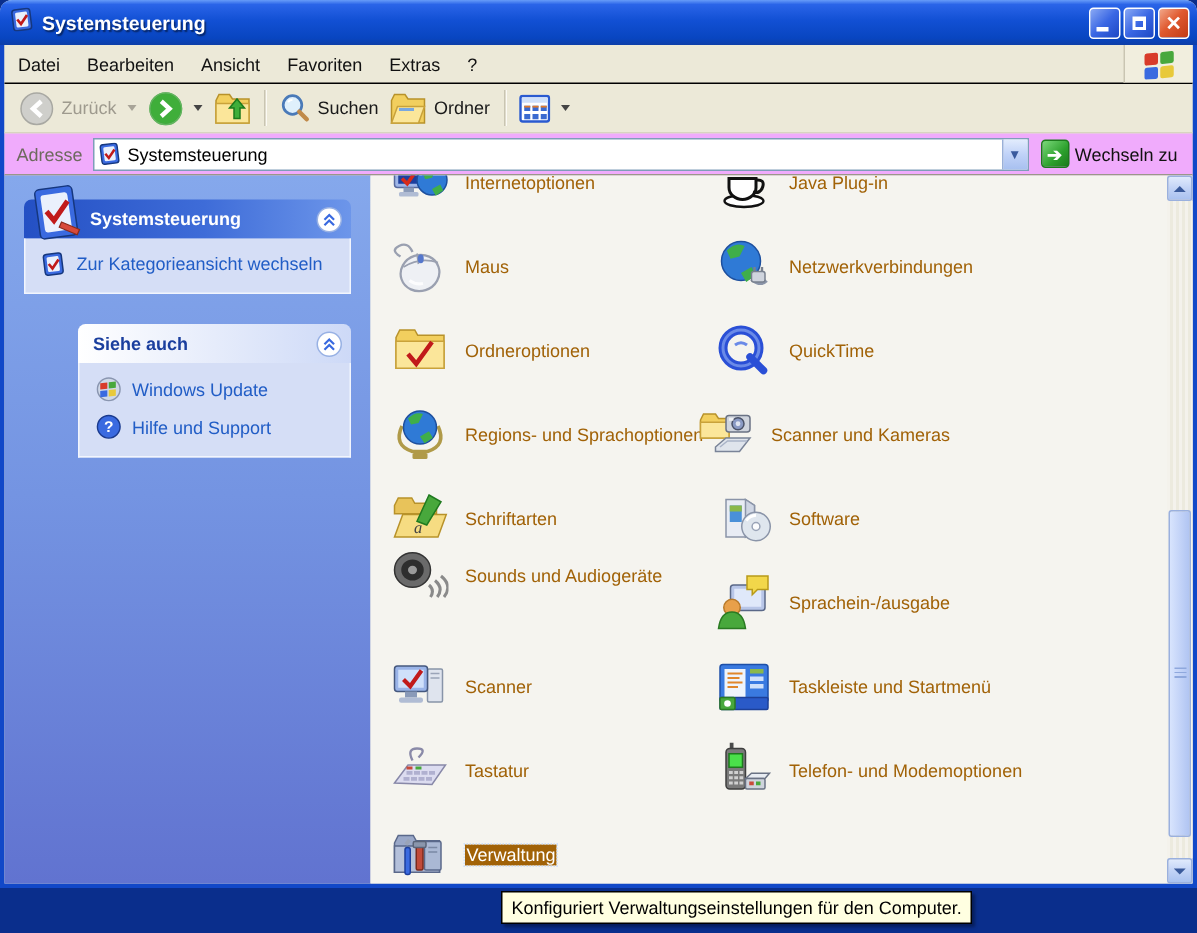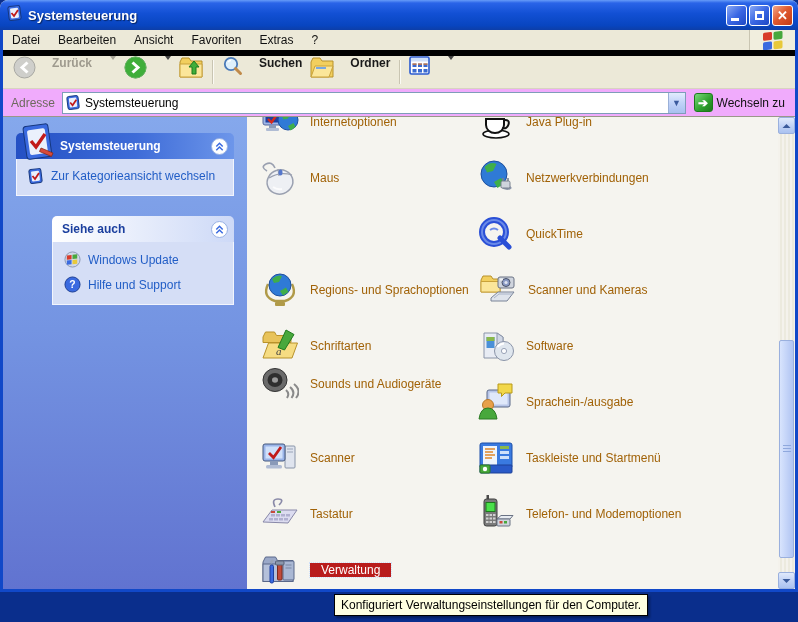--- a/index.html
+++ b/index.html
@@ -21,30 +21,30 @@
   .tb-btn.close { background:linear-gradient(135deg,#f2a88a 0%,#e05a30 45%,#c13a14 100%); }
   .tb-min-bar { position:absolute; left:4px; bottom:4px; width:8px; height:3px; background:#fff; }
   .tb-max-box { width:9px; height:9px; border:2px solid #fff; border-top-width:3px; }
   .tb-x { color:#fff; font-size:13px; font-weight:bold; line-height:1; }
 
   .window-body { height:562px; border:3px solid #1148c8; border-top:none; background:#ece9d8;
     display:flex; flex-direction:column; }
 
   
   .menubar { height:26px; display:flex; align-items:stretch; background:#ece9d8;
-    border-bottom:6px solid #000000; }
+    border-bottom:1px solid #000000; }
   .menu-item { display:flex; align-items:center; padding:0 9px; font-size:12px; color:#111; cursor:default; }
   .menu-spacer { flex:1; }
   .menu-logo { width:46px; display:flex; align-items:center; justify-content:center;
     border-left:1px solid #c9c5b2; background:#f1eede; }
 
   
   .toolbar { height:33px; display:flex; align-items:center; background:#ece9d8;
     border-bottom:1px solid #d8d4c0; padding-left:6px; }
-  .tool-group { display:flex; align-items:flex-start; gap:16px; padding:0 4px; height:100%;font-weight:bold; }
+  .tool-group { display:flex; align-items:center; gap:5px; padding:0 4px; height:100%; }
   .tool-label { font-size:12px; color:#1a1a1a; }
   .tool-label.disabled { color:#9e9a8e; }
   .drop-arrow { width:0; height:0; border-left:3px solid transparent; border-right:3px solid transparent;
     border-top:4px solid #444; margin-left:2px; }
   .drop-arrow.disabled { border-top-color:#a8a498; }
   .tool-sep { width:1px; height:24px; background:#c9c5b2; margin:0 5px; box-shadow:1px 0 0 #fbfaf4; }
 
   
   .addressbar { height:28px; display:flex; align-items:center; background:#f0abfc;
     border-bottom:1px solid #9a978a; padding:0 4px 0 8px; }
@@ -80,21 +80,21 @@
   .panel-body { background:#d5def6; border:1px solid #f2f5fd; border-top:none; padding:9px 8px 11px 11px; }
   .panel-link { display:flex; align-items:center; gap:7px; font-size:12px; color:#215dc6; cursor:pointer; }
   .panel-link + .panel-link { margin-top:8px; }
   .big-cp-icon { position:absolute; left:2px; top:-10px; }
 
   
   .main { flex:1; position:relative; background:#f5f4ef; overflow:hidden; }
   .cp-item { position:absolute; display:flex; align-items:center; gap:11px; cursor:pointer; }
   .cp-item .ci { width:38px; height:38px; flex:0 0 38px; }
   .cp-item .cl { font-size:12px; color:#a16207; white-space:nowrap; }
-  .cp-item .cl.sel { background:#b91c1c; color:#fff; outline:1px dotted #cfe0fa; padding:0 11px; }
+  .cp-item .cl.sel { background:#a16207; color:#fff; outline:1px dotted #cfe0fa; padding:0 1px; }
 
   
   .scrollbar { width:17px; display:flex; flex-direction:column; background:#f2f0ea; }
   .sb-btn { height:17px; display:flex; align-items:center; justify-content:center;
     background:linear-gradient(180deg,#e0eafc,#c2d3f6 50%,#aac2f0); border:1px solid #9ab0de; border-radius:2px; }
   .sb-track { flex:1; position:relative;
     background:repeating-linear-gradient(90deg,#f4f2ec 0 2px,#eceade 2px 4px); }
   .sb-thumb { position:absolute; left:0; top:206px; width:15px; height:218px; margin:0 1px;
     border:1px solid #9ab0de; border-radius:2px;
     background:linear-gradient(90deg,#d8e4fd 0%,#c4d4f8 50%,#b0c4f2 100%);
@@ -324,20 +324,28 @@
                 <path d="M14 9q-3-7-9-4t1 7" fill="none" stroke="#9aa0b0" stroke-width="1.6"></path>
                 <ellipse cx="19" cy="23" rx="13" ry="12" fill="#eef0f4" stroke="#9aa0b0" stroke-width="1.5" transform="rotate(-18 19 23)"></ellipse>
                 <path d="M8 19q11-7 23-3" stroke="#9aa0b0" stroke-width="1.2" fill="none"></path>
                 <path d="M17 10l1 7" stroke="#9aa0b0" stroke-width="1.2"></path>
                 <ellipse cx="19.5" cy="13.5" rx="2" ry="3" fill="#5577cc"></ellipse>
                 <path d="M12 28q4 3 9 2" stroke="#fff" stroke-width="2" fill="none" opacity=".8"></path>
               </svg></span>
           <span class="cl">Maus</span>
         </div>
 
+        <div class="cp-item" style="left:14px;top:98px">
+          <span class="ci"><svg width="38" height="38" viewBox="0 0 38 38">
+                <path d="M3 10l2.5-5h10l2 3.5H35v22H3z" fill="#f2cf5e" stroke="#b8922a"></path>
+                <path d="M3 12.5h32V30.5H3z" fill="#fbe69a" stroke="#c9a23a"></path>
+                <path d="M11 21l5.5 6.5L27 13" stroke="#c11a1a" stroke-width="3" fill="none"></path>
+              </svg></span>
+          <span class="cl">Ordneroptionen</span>
+        </div>
 
         <div class="cp-item" style="left:14px;top:154px">
           <span class="ci"><svg width="38" height="38" viewBox="0 0 38 38">
                 <path d="M7 13q-6 13 7 17h10q13-4 7-17" fill="none" stroke="#b09a48" stroke-width="2.4"></path>
                 <rect x="14" y="31" width="10" height="4" rx="1" fill="#b09a48"></rect>
                 <circle cx="19" cy="14" r="11" fill="#2f7ad6" stroke="#1d4f9e"></circle>
                 <path fill="#3fae4a" d="M11 8q5-5 10-3l-3 6-5 1zM19 20l6-3.5 2.5 4.5-5.5 3.5z"></path>
               </svg></span>
           <span class="cl">Regions- und Sprachoptionen</span>
         </div>
@@ -433,21 +441,21 @@
         <div class="cp-item" style="left:230px;top:98px">
           <span class="ci"><svg width="38" height="38" viewBox="0 0 38 38">
                 <circle cx="17" cy="17" r="12" fill="none" stroke="#2a4fd6" stroke-width="6"></circle>
                 <circle cx="17" cy="17" r="12" fill="none" stroke="#6a8ae8" stroke-width="2"></circle>
                 <path d="M23 23l9 9" stroke="#2a4fd6" stroke-width="5" stroke-linecap="round"></path>
                 <path d="M13 15q4-3 8 0" stroke="#6a8ae8" stroke-width="2" fill="none"></path>
               </svg></span>
           <span class="cl">QuickTime</span>
         </div>
 
-        <div class="cp-item" style="left:232px;top:154px">
+        <div class="cp-item" style="left:218px;top:154px">
           <span class="ci"><svg width="38" height="38" viewBox="0 0 38 38">
                 <path d="M2 9l2-4h8l2 3h7v13H2z" fill="#f2cf5e" stroke="#b8922a"></path>
                 <path d="M2 10.5h19V21H2z" fill="#fbe69a" stroke="#c9a23a"></path>
                 <rect x="19" y="6" width="16" height="11" rx="2" fill="#cfd4dd" stroke="#6a7284"></rect>
                 <circle cx="27" cy="11.5" r="4" fill="#8a9ac4" stroke="#4a5268"></circle>
                 <circle cx="27" cy="11.5" r="1.6" fill="#dfe4f0"></circle>
                 <rect x="21" y="7.5" width="3" height="2" fill="#eef0f4"></rect>
                 <path d="M12 27l7-6h16l-7 9H12z" fill="#dfe4ec" stroke="#7a8498"></path>
                 <path d="M15 27l5-4h13" stroke="#aab4c8" fill="none"></path>
               </svg></span>

